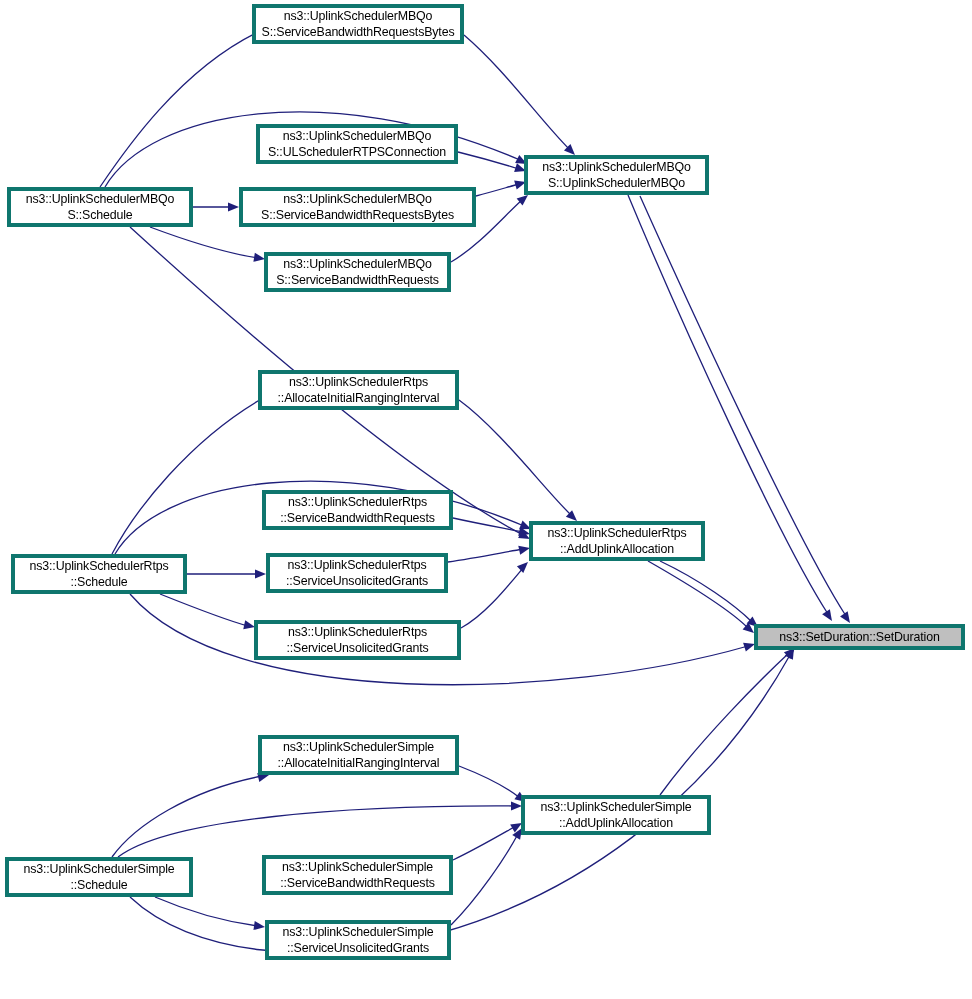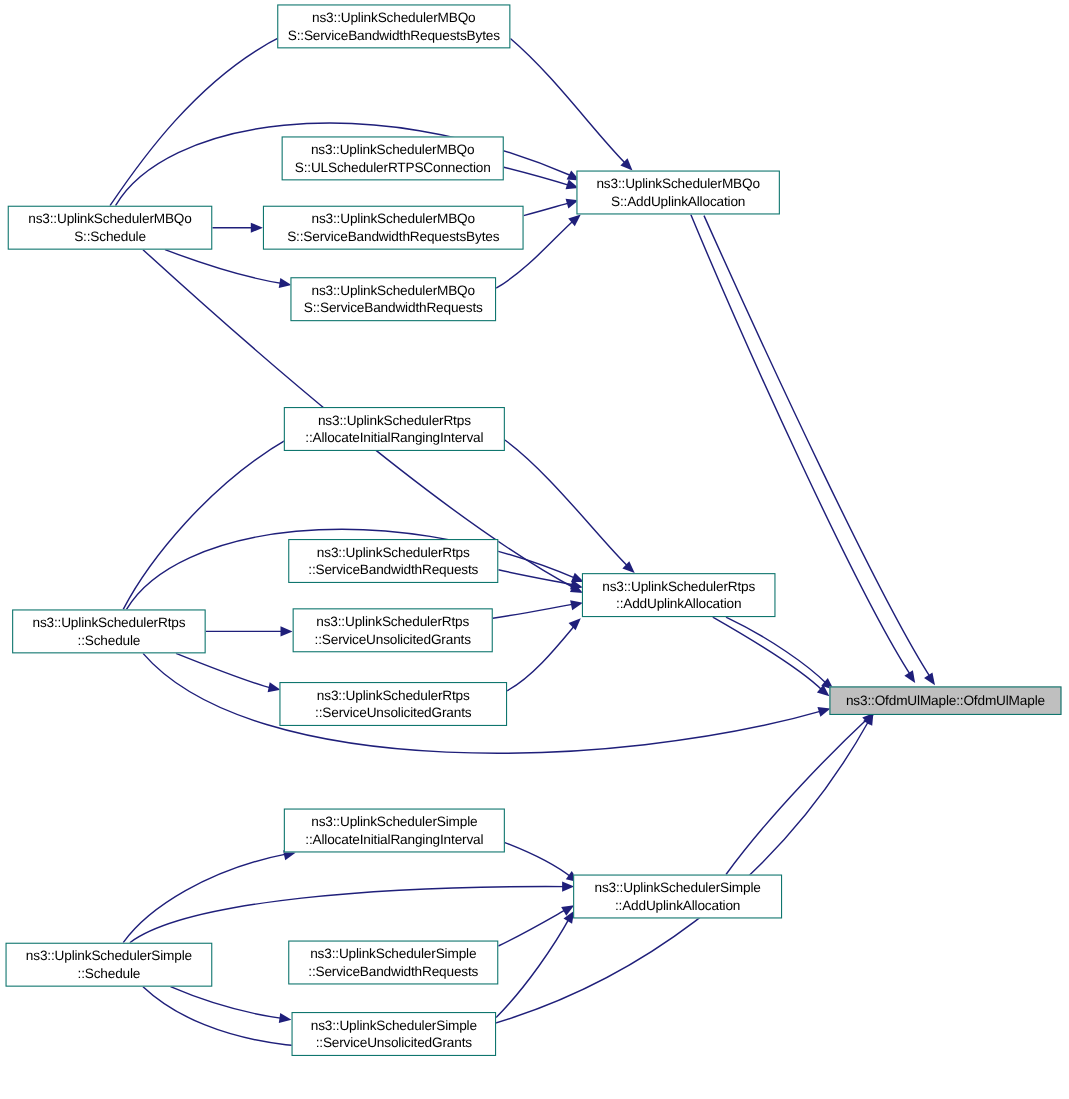--- a/index.html
+++ b/index.html
@@ -19,21 +19,21 @@
     position: absolute;
     left: 0;
     top: 0;
     width: 972px;
     height: 999px;
     pointer-events: none;
   }
   .node {
     position: absolute;
     box-sizing: border-box;
-    border: 1px solid #0f766e;
+    border: 4px solid #0f766e;
     background: #ffffff;
     color: #000000;
     font-size: 12.4px;
     line-height: 16px;
     text-align: center;
     display: flex;
     flex-direction: column;
     align-items: flex-start;
     justify-content: center;
     white-space: pre;
@@ -116,31 +116,31 @@
         <polygon points="0,0 -11,-4.6 -11,4.6" transform="translate(522,828) rotate(-58)"></polygon>
         <polygon points="0,0 -11,-4.6 -11,4.6" transform="translate(795,648) rotate(-44)"></polygon>
         <polygon points="0,0 -11,-4.6 -11,4.6" transform="translate(850,623) rotate(56)"></polygon>
         <polygon points="0,0 -11,-4.6 -11,4.6" transform="translate(758,627) rotate(40)"></polygon>
       </g>
   </svg>
 
   <div id="node-layer">
       <div class="node" style="left: 252px; top: 4px; width: 212px; height: 40px;"><span class="l1">ns3::UplinkSchedulerMBQo</span><span class="l2">S::ServiceBandwidthRequestsBytes</span></div>
       <div class="node" style="left: 256px; top: 124px; width: 202px; height: 40px;"><span class="l1">ns3::UplinkSchedulerMBQo</span><span class="l2">S::ULSchedulerRTPSConnection</span></div>
-      <div class="node" style="left: 524px; top: 155px; width: 185px; height: 40px;"><span class="l1">ns3::UplinkSchedulerMBQo</span><span class="l2">S::AddUplinkAllocation</span></div>
+      <div class="node" style="left: 524px; top: 155px; width: 185px; height: 40px;"><span class="l1">ns3::UplinkSchedulerMBQo</span><span class="l2">S::UplinkSchedulerMBQo</span></div>
       <div class="node" style="left: 7px; top: 187px; width: 186px; height: 40px;"><span class="l1">ns3::UplinkSchedulerMBQo</span><span class="l2">S::Schedule</span></div>
       <div class="node" style="left: 239px; top: 187px; width: 237px; height: 40px;"><span class="l1">ns3::UplinkSchedulerMBQo</span><span class="l2">S::ServiceBandwidthRequestsBytes</span></div>
       <div class="node" style="left: 264px; top: 252px; width: 187px; height: 40px;"><span class="l1">ns3::UplinkSchedulerMBQo</span><span class="l2">S::ServiceBandwidthRequests</span></div>
       <div class="node" style="left: 258px; top: 370px; width: 201px; height: 40px;"><span class="l1">ns3::UplinkSchedulerRtps</span><span class="l2">::AllocateInitialRangingInterval</span></div>
       <div class="node" style="left: 262px; top: 490px; width: 191px; height: 40px;"><span class="l1">ns3::UplinkSchedulerRtps</span><span class="l2">::ServiceBandwidthRequests</span></div>
       <div class="node" style="left: 529px; top: 521px; width: 176px; height: 40px;"><span class="l1">ns3::UplinkSchedulerRtps</span><span class="l2">::AddUplinkAllocation</span></div>
       <div class="node" style="left: 11px; top: 554px; width: 176px; height: 40px;"><span class="l1">ns3::UplinkSchedulerRtps</span><span class="l2">::Schedule</span></div>
       <div class="node" style="left: 266px; top: 553px; width: 182px; height: 40px;"><span class="l1">ns3::UplinkSchedulerRtps</span><span class="l2">::ServiceUnsolicitedGrants</span></div>
       <div class="node" style="left: 254px; top: 620px; width: 207px; height: 40px;"><span class="l1">ns3::UplinkSchedulerRtps</span><span class="l2">::ServiceUnsolicitedGrants</span></div>
-      <div class="node highlight" style="left: 754px; top: 624px; width: 211px; height: 26px;"><span class="l1">ns3::OfdmUlMaple::OfdmUlMaple</span></div>
+      <div class="node highlight" style="left: 754px; top: 624px; width: 211px; height: 26px;"><span class="l1">ns3::SetDuration::SetDuration</span></div>
       <div class="node" style="left: 258px; top: 735px; width: 201px; height: 40px;"><span class="l1">ns3::UplinkSchedulerSimple</span><span class="l2">::AllocateInitialRangingInterval</span></div>
       <div class="node" style="left: 521px; top: 795px; width: 190px; height: 40px;"><span class="l1">ns3::UplinkSchedulerSimple</span><span class="l2">::AddUplinkAllocation</span></div>
       <div class="node" style="left: 262px; top: 855px; width: 191px; height: 40px;"><span class="l1">ns3::UplinkSchedulerSimple</span><span class="l2">::ServiceBandwidthRequests</span></div>
       <div class="node" style="left: 5px; top: 857px; width: 188px; height: 40px;"><span class="l1">ns3::UplinkSchedulerSimple</span><span class="l2">::Schedule</span></div>
       <div class="node" style="left: 265px; top: 920px; width: 186px; height: 40px;"><span class="l1">ns3::UplinkSchedulerSimple</span><span class="l2">::ServiceUnsolicitedGrants</span></div>
     </div>
 
 </div>
 
 </body></html>

